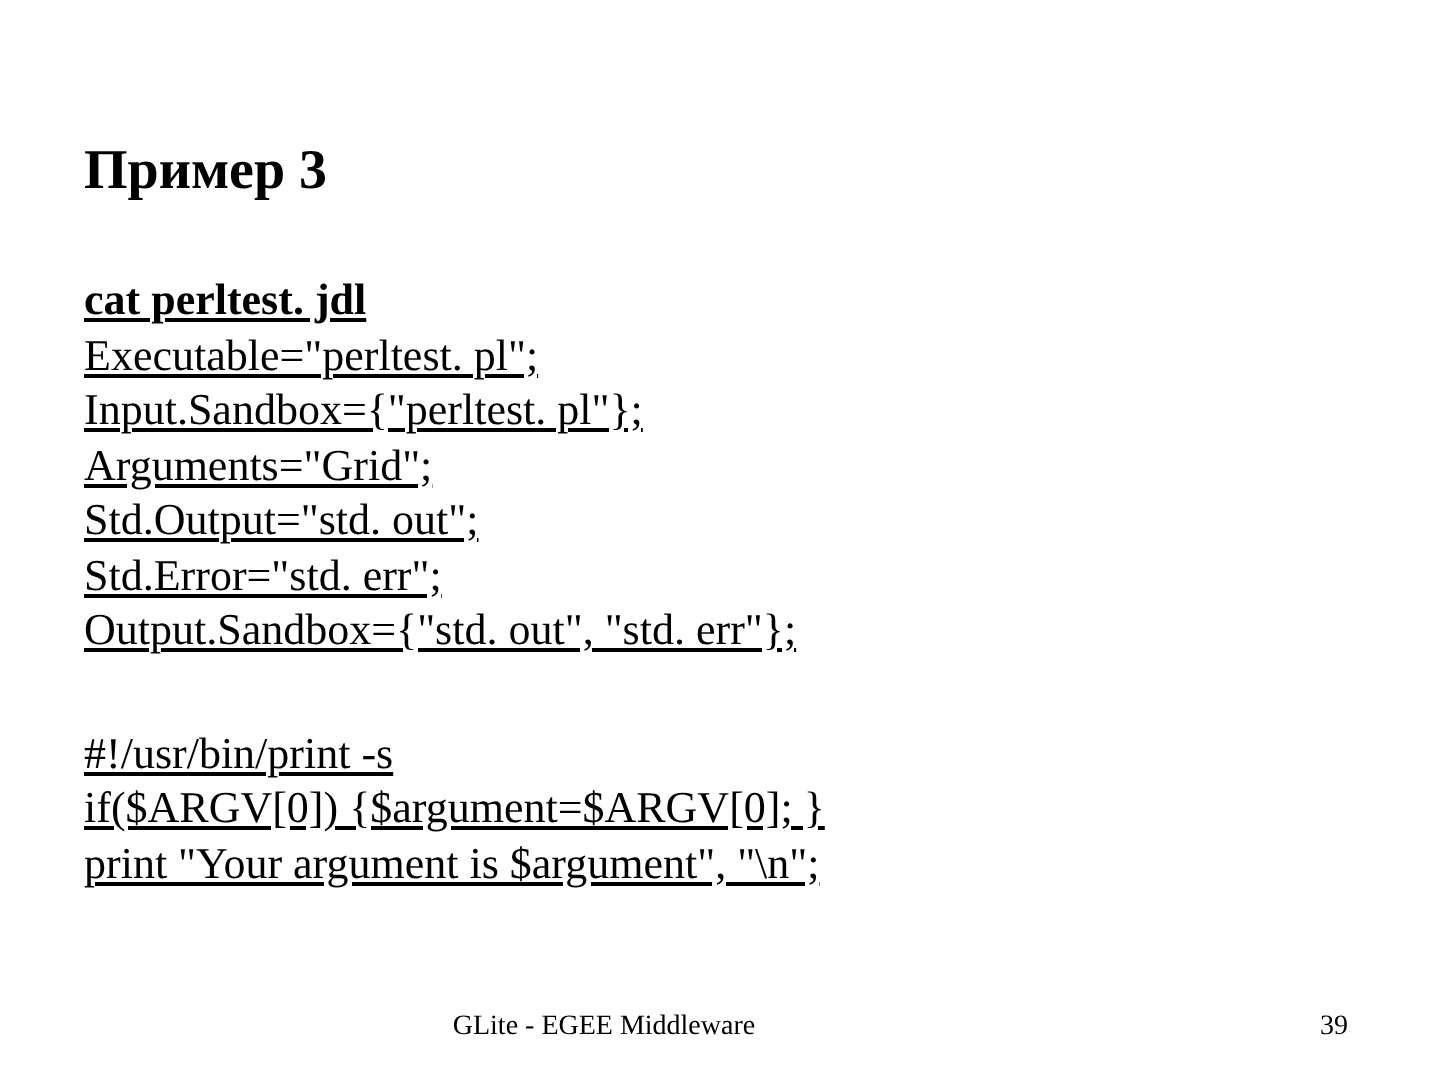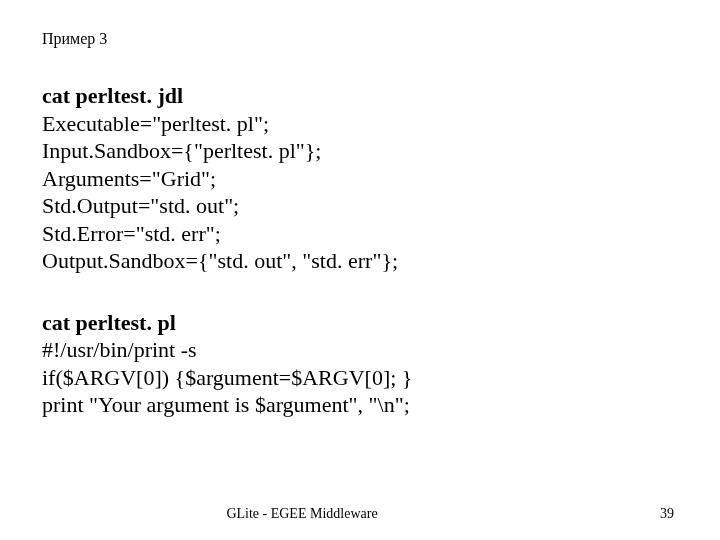--- a/index.html
+++ b/index.html
@@ -6,28 +6,30 @@
     body {
       width: 720px;
       height: 540px;
       background: #fff;
       font-family: 'Times New Roman', Times, serif;
       color: #000;
       position: relative;
       padding: 30px 42px 0 42px;
     }
     .title {
-      font-size: 16px;
-      font-weight: normal;
+      font-size: 28px;
+      font-weight: bold;
       margin-bottom: 34px;
+      margin-top: 40px;
     }
     .block {
       font-size: 22px;
       line-height: 1.25;
       margin-bottom: 34px;
+      text-decoration: underline;
     }
     .bold { font-weight: bold; }
     .footer {
       position: absolute;
       bottom: 18px;
       left: 0;
       width: 604px;
       text-align: center;
       font-size: 14px;
     }
@@ -47,20 +49,19 @@
   <div class="bold">cat perltest. jdl</div>
   <div>Executable="perltest. pl";</div>
   <div>Input.Sandbox={"perltest. pl"};</div>
   <div>Arguments="Grid";</div>
   <div>Std.Output="std. out";</div>
   <div>Std.Error="std. err";</div>
   <div>Output.Sandbox={"std. out", "std. err"};</div>
 </div>
 
 <div class="block">
-  <div class="bold">cat perltest. pl</div>
   <div>#!/usr/bin/print -s</div>
   <div>if($ARGV[0]) {$argument=$ARGV[0]; }</div>
   <div>print "Your argument is $argument", "\n";</div>
 </div>
 
 <div class="footer">GLite - EGEE Middleware</div>
 <div class="page-num">39</div>
 
 </body></html>

